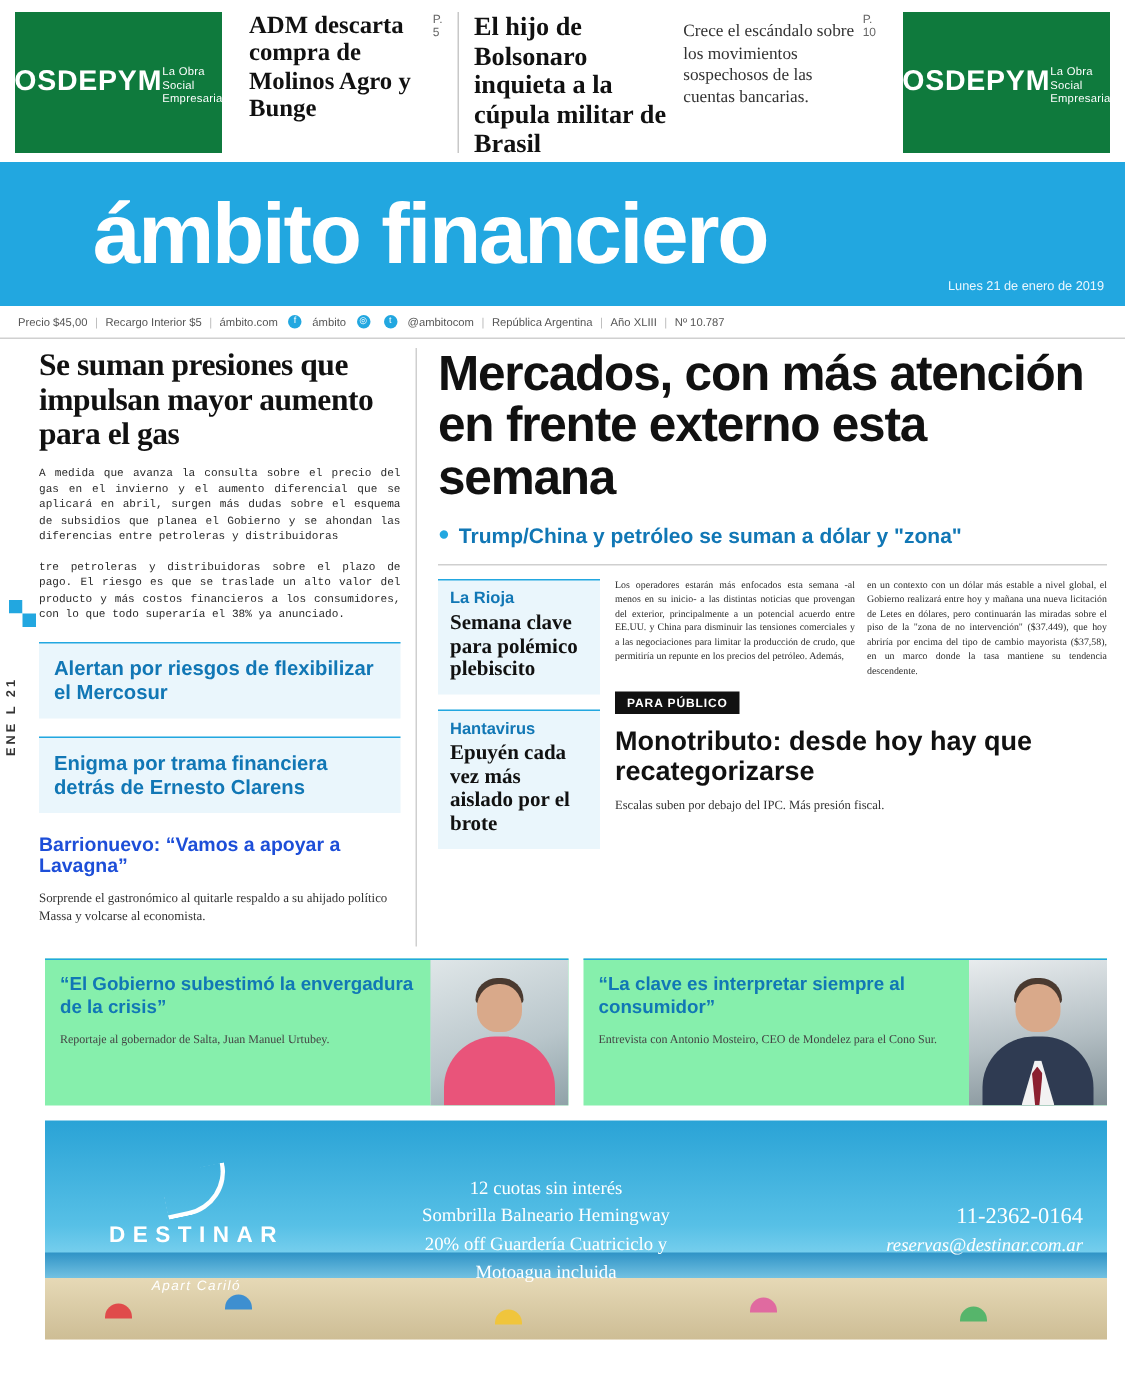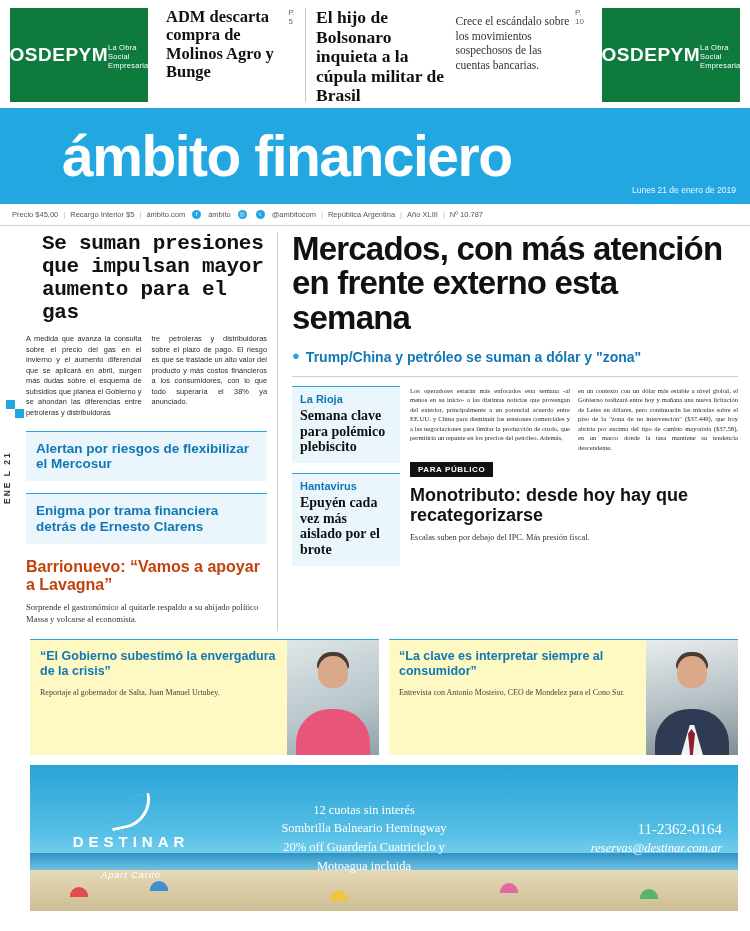--- a/index.html
+++ b/index.html
@@ -162,36 +162,37 @@
     padding-right: 10px;
     border-right: 1px solid #cfcfcf;
   }
   .right-col {
     flex: 1;
     padding-left: 14px;
     padding-right: 12px;
   }
 
   .lead-head {
-    font-family: Liberation Mono, monospace;
+    font-family: Liberation Serif, serif;
     font-weight: bold;
     font-size: 21px;
     line-height: 1.1;
-    margin: 0 0 10px 16px;
+    margin: 0 0 10px 0;
     color: #111;
     letter-spacing: -0.3px;
   }
   .lead-body {
     display: flex;
     gap: 10px;
-    font-family: Liberation Sans, sans-serif;
+    font-family: Liberation Mono, monospace;
     font-size: 7.4px;
     line-height: 1.42;
     text-align: justify;
     color: #2a2a2a;
+    flex-direction: column;
   }
   .lead-body > div { flex: 1; }
 
   .blue-item {
     background: #eaf6fc;
     border-top: 1px solid #22a7e0;
     margin-top: 12px;
     padding: 9px 8px 9px 10px;
   }
   .blue-item h4 {
@@ -202,23 +203,23 @@
     line-height: 1.18;
   }
 
   .barrio {
     margin-top: 14px;
   }
   .barrio h3 {
     margin: 0;
     font-family: "Liberation Sans", sans-serif;
     font-weight: bold;
-    font-size: 16px;
+    font-size: 13px;
     line-height: 1.12;
-    color: #c2410c;
+    color: #1d4ed8;
   }
   .barrio p {
     margin: 7px 0 0 0;
     font-family: "Liberation Serif", serif;
     font-size: 8.6px;
     line-height: 1.42;
     color: #333;
   }
 
   
@@ -314,24 +315,24 @@
   }
 
   
   .interviews {
     display: flex;
     gap: 10px;
     padding: 8px 12px 0 30px;
   }
   .interview {
     flex: 1;
-    background: #fef9c3;
+    background: #86efac;
     border-top: 1px solid #22a7e0;
     display: flex;
-    height: 116px;
+    height: 98px;
     overflow: hidden;
   }
   .interview .txt {
     flex: 1;
     padding: 9px 6px 6px 10px;
   }
   .interview h4 {
     margin: 0;
     color: #1177b5;
     font-weight: bold;

